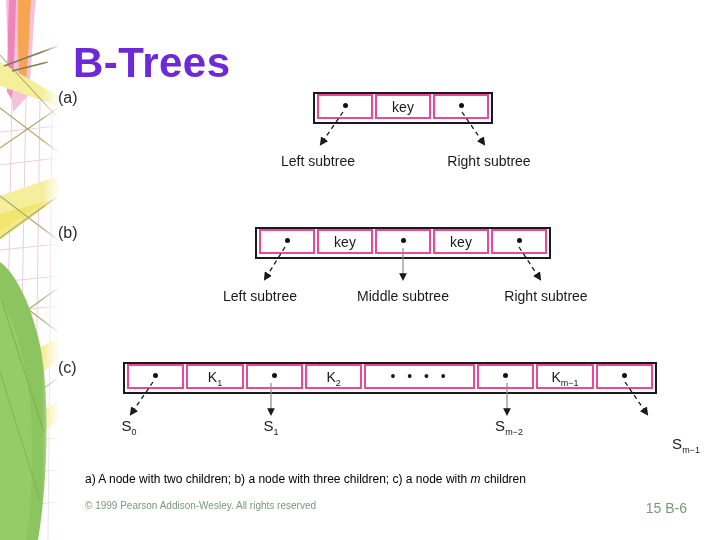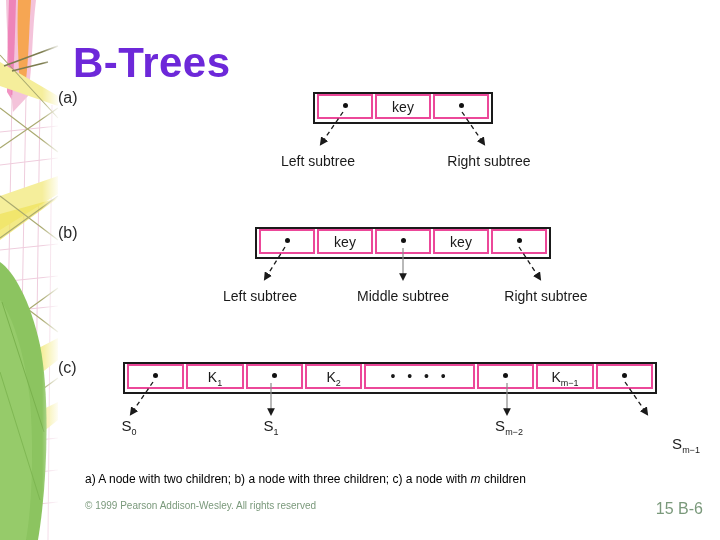--- a/index.html
+++ b/index.html
@@ -36,21 +36,21 @@
     transform:translateX(-50%); z-index:6;
   }
   .slabel {
     position:absolute; font-size:15px; color:#1a1a1a; white-space:nowrap;
     transform:translateX(-50%); z-index:6; 
   }
   .fig-title { position:absolute; left:85px; top:447px; font-size:16px; font-weight:bold; color:#000; }
   .fig-caption { position:absolute; left:85px; top:472px; font-size:12px; color:#000; white-space:nowrap; }
   .fig-caption .m-italic { font-style:italic; }
   .footer-copy { position:absolute; left:85px; top:500px; font-size:10px; color:#7a997b; }
-  .footer-page { position:absolute; right:17px; top:500px; font-size:16px; color:#7a997b; }
+  .footer-page { position:absolute; right:33px; top:500px; font-size:14px; color:#7a997b; }
 </style>
 </head>
 <body>
 
 <div class="stage">
 
   <svg class="left-art" viewBox="0 0 60 540" aria-hidden="true">
     <defs>
       <linearGradient id="fade" x1="0" y1="0" x2="1" y2="0">
         <stop offset="0" stop-color="#ffffff" stop-opacity="0"></stop>

